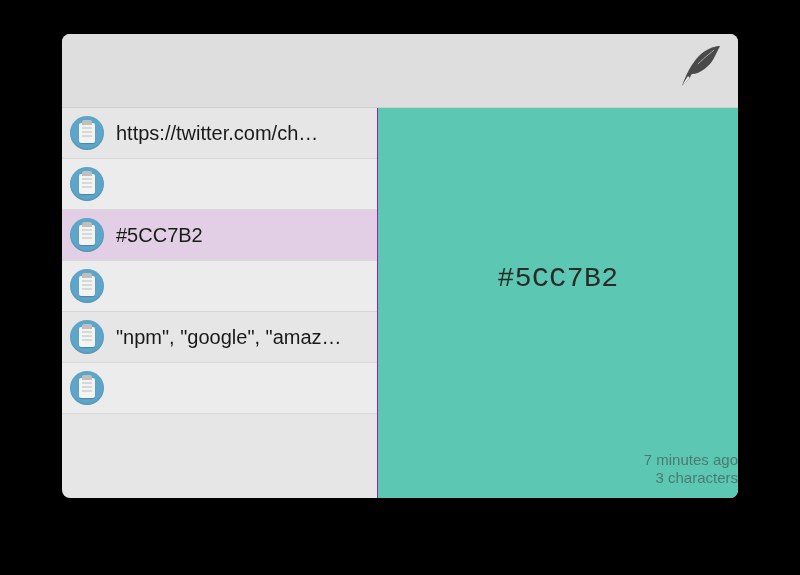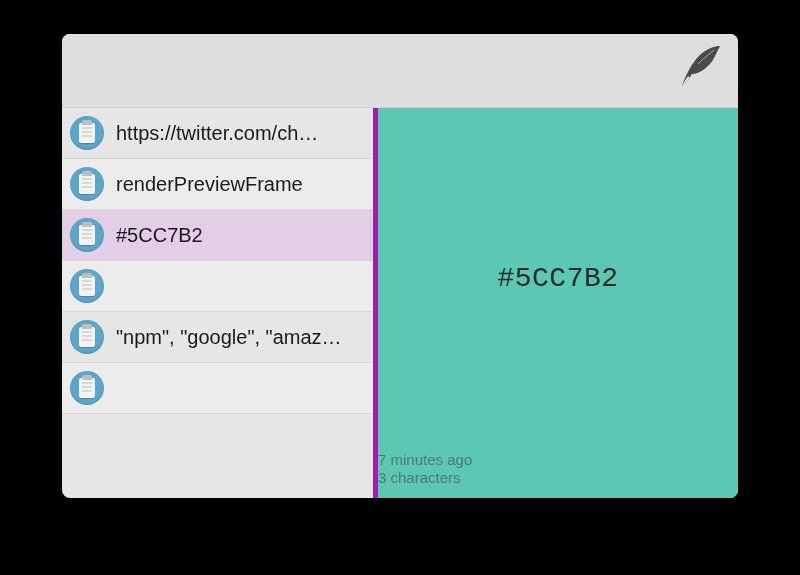--- a/index.html
+++ b/index.html
@@ -40,21 +40,21 @@
       width: 48px; height: 48px;
     }
     .body {
       display: flex;
       flex: 1;
       min-height: 0;
     }
     .list {
       width: 316px;
       overflow: hidden;
-      border-right: 5px solid #a21caf;
+      border-right: 1px solid #a21caf;
     }
     .row {
       height: 51px;
       display: flex;
       align-items: center;
       padding: 0 12px 0 8px;
       gap: 12px;
       border-bottom: 1px solid #d7d7d7;
       cursor: pointer;
     }
@@ -118,21 +118,21 @@
       font-family: "Lucida Console", Monaco, "Courier New", monospace;
       font-size: 28px;
       color: #2a2a2a;
       letter-spacing: 0.5px;
       margin-top: -50px;
     }
     .preview-meta {
       position: absolute;
       bottom: 10px;
       left: 0; right: 0;
-      text-align: left;
+      text-align: right;
       font-size: 15px;
       line-height: 1.25;
       color: rgba(60,60,60,0.55);
       margin-top: 8px;
     }
   </style>
 </head>
 <body>
 
 <div class="window">
@@ -154,21 +154,20 @@
         <span class="clip-icon">
             <span class="clip-board"></span>
           </span>
         <span class="row-text">https://twitter.com/ch…</span>
       </div>
 
       <div class="row">
         <span class="clip-icon">
             <span class="clip-board"></span>
           </span>
-        <span class="row-text">renderPreviewFrame</span>
       </div>
 
       <div class="row selected">
         <span class="clip-icon">
             <span class="clip-board"></span>
           </span>
         <span class="row-text">#5CC7B2</span>
       </div>
 
 

